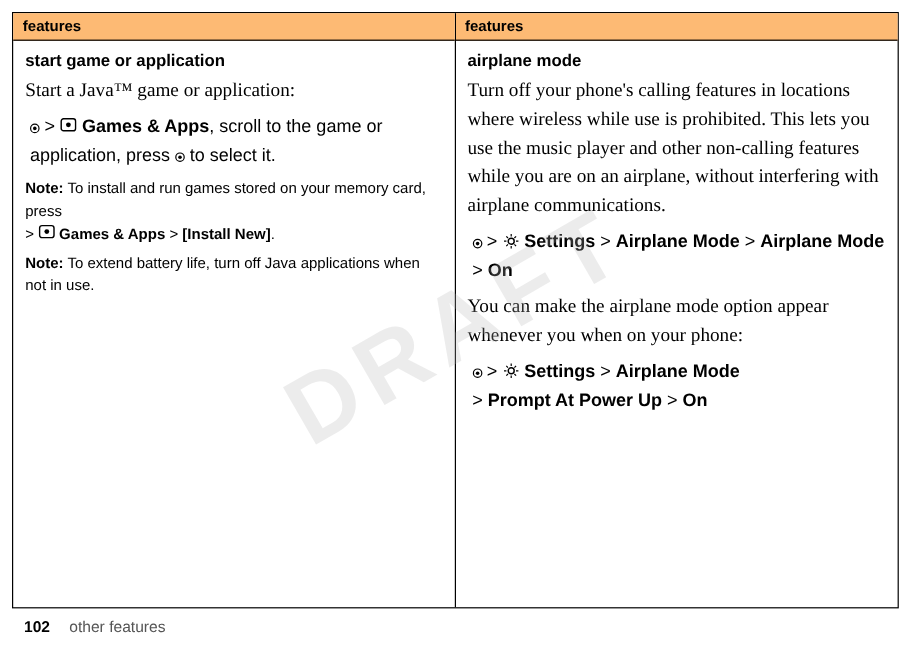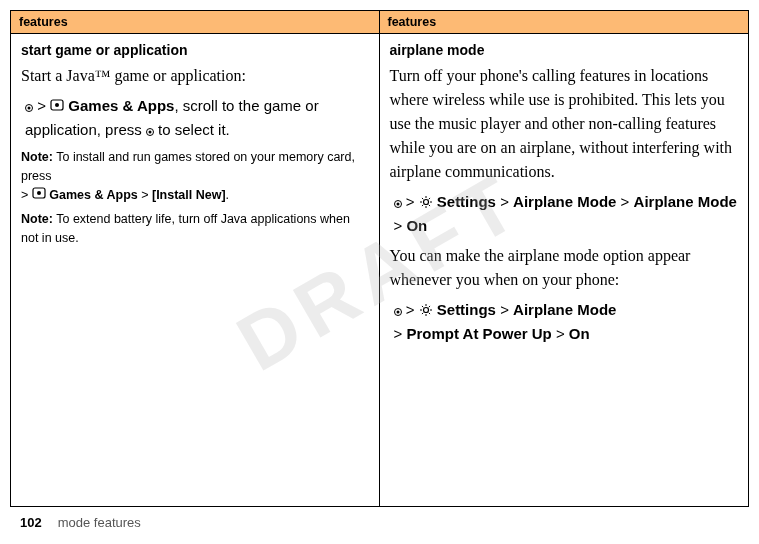--- a/index.html
+++ b/index.html
@@ -228,15 +228,15 @@
           </span>
           <span> <strong>Settings</strong> &gt; <strong>Airplane Mode</strong><br>&gt; <strong>Prompt At Power Up</strong> &gt; <strong>On</strong></span>
         </div>
 
       </div>
     </div>
   </div>
 
   <div class="footer">
     <span class="footer-page">102</span>
-    <span class="footer-label">mode features</span>
+    <span class="footer-label">other features</span>
   </div>
 </div>
 
 </body></html>

